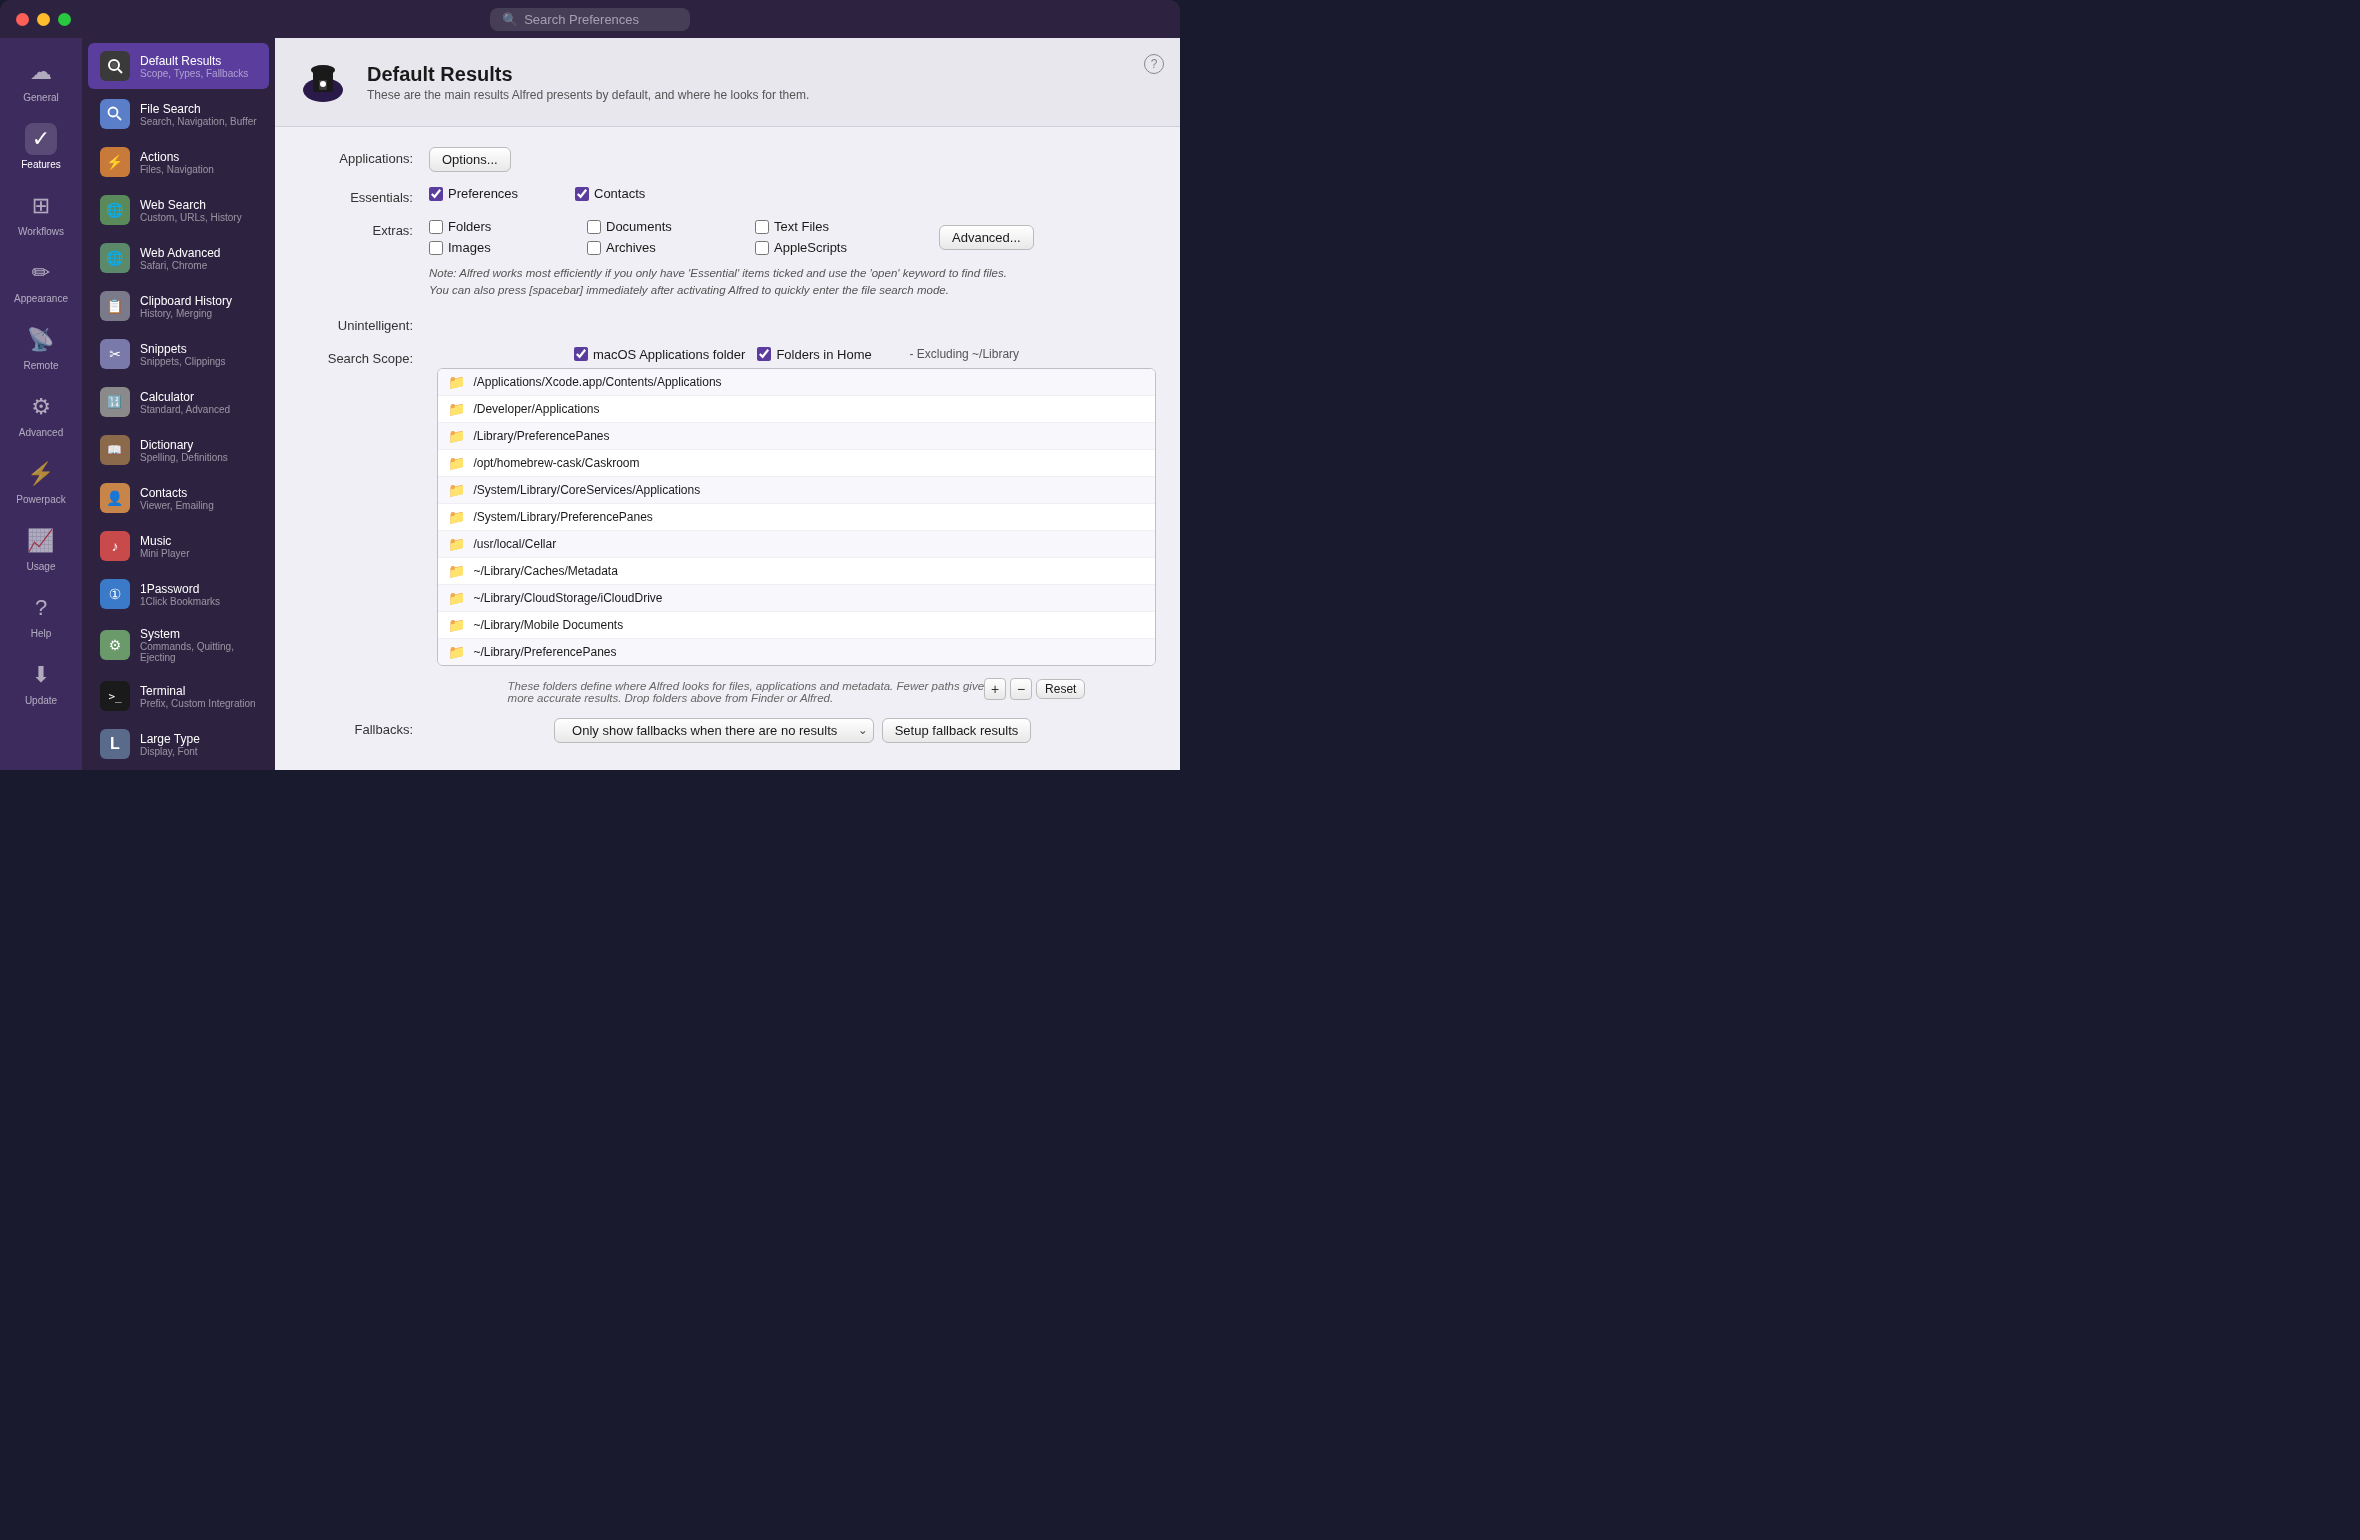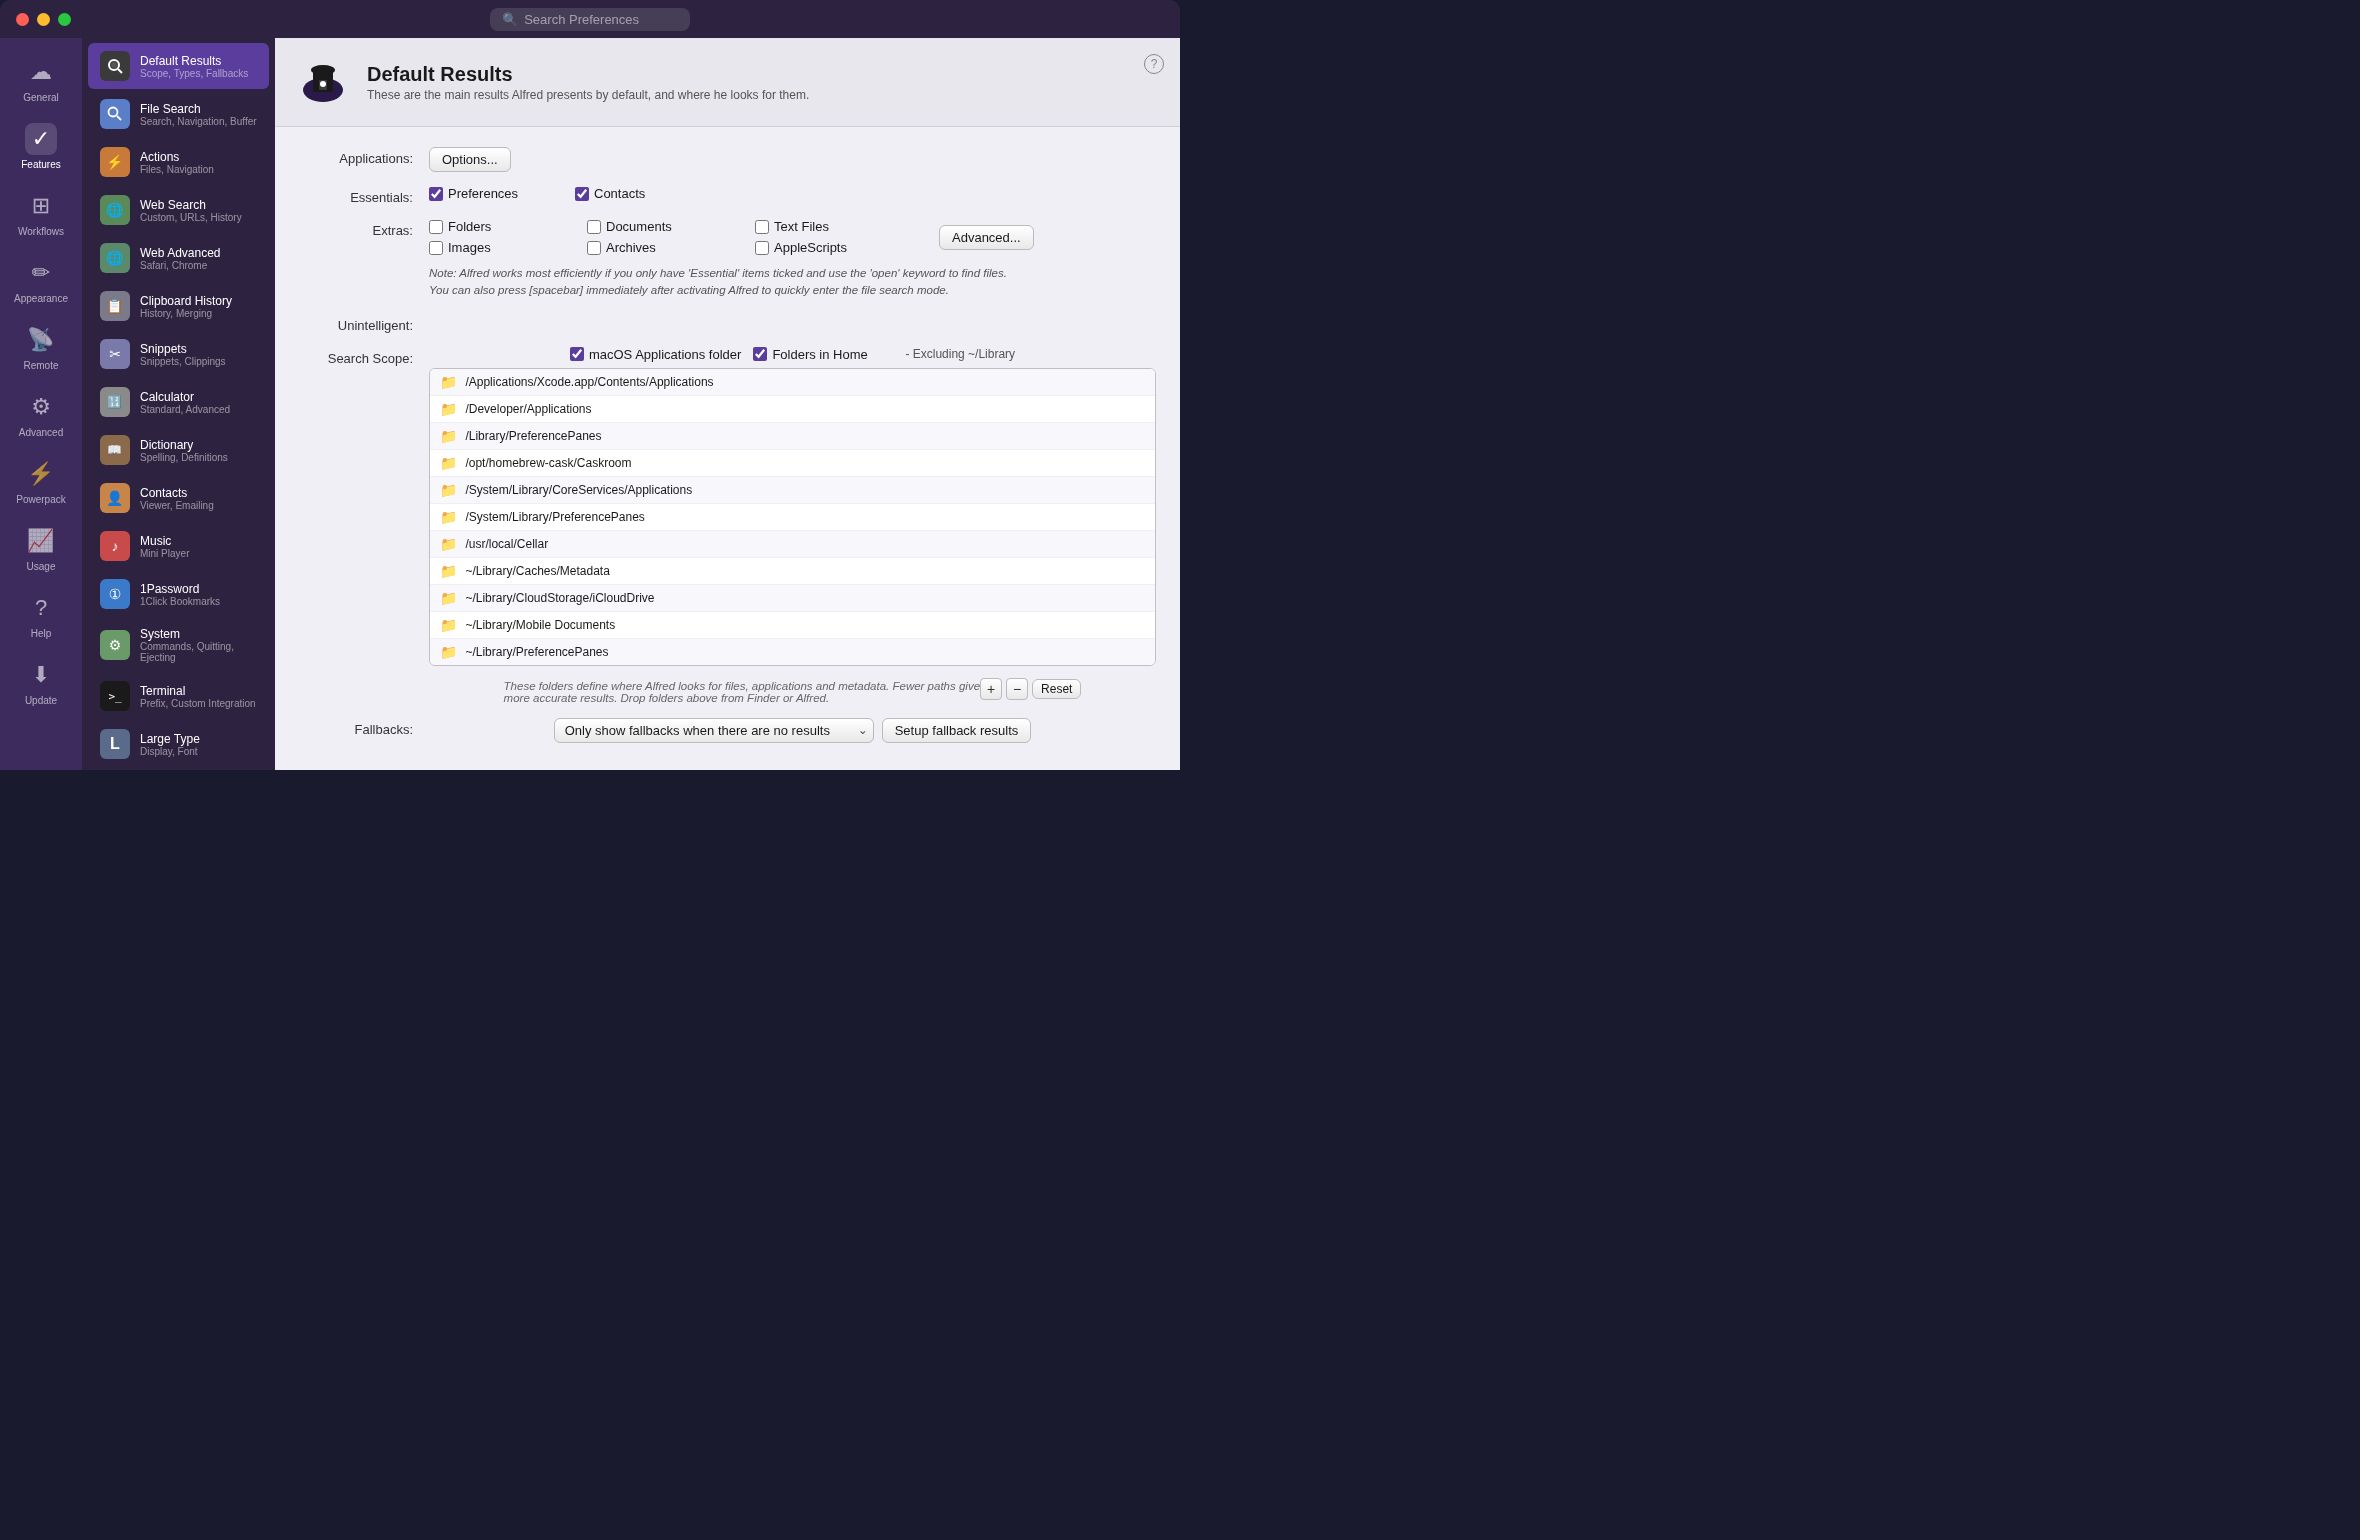--- a/index.html
+++ b/index.html
@@ -375,21 +375,21 @@
           <p class="note-text" style="margin-top:6px;font-style:italic;">Note: Alfred works most efficiently if you only have 'Essential' items ticked and use the 'open' keyword to find files.<br>You can also press [spacebar] immediately after activating Alfred to quickly enter the file search mode.</p>
         </div>
       </div>
 
       <div class="form-row">
         <div class="form-label">Unintelligent:</div>
       </div>
 
       <div class="form-row">
         <div class="form-label">Search Scope:</div>
-        <div class="form-content" style="flex-direction:column;gap:6px;">
+        <div class="form-content" style="flex-direction:column;gap:6px;margin-left:8px;">
           <div style="display:flex;gap:12px;align-items:center;flex-wrap:wrap;">
             <label class="checkbox-item">
               <input type="checkbox" checked="" style="">
               <span>macOS Applications folder</span>
             </label>
             <label class="checkbox-item">
               <input type="checkbox" checked="" style="">
               <span>Folders in Home</span>
             </label>
             <span style="font-size:12px;color:#555;">- Excluding ~/Library</span>
@@ -451,21 +451,21 @@
             </div>
           </div>
         </div>
       </div>
 
       <div class="form-row">
         <div class="form-label">Fallbacks:</div>
         <div class="form-content" style="flex-direction:column;gap:6px;">
           <div style="display:flex;gap:8px;align-items:center;">
             <div class="select-wrapper">
-              <select style="min-width:320px;">
+              <select style="min-width:320px;text-align:center;">
                 <option>Only show fallbacks when there are no results</option>
                 <option>Always show fallbacks</option>
                 <option>Never show fallbacks</option>
               </select>
             </div>
             <button class="btn">Setup fallback results</button>
           </div>
 
         </div>
       </div>

